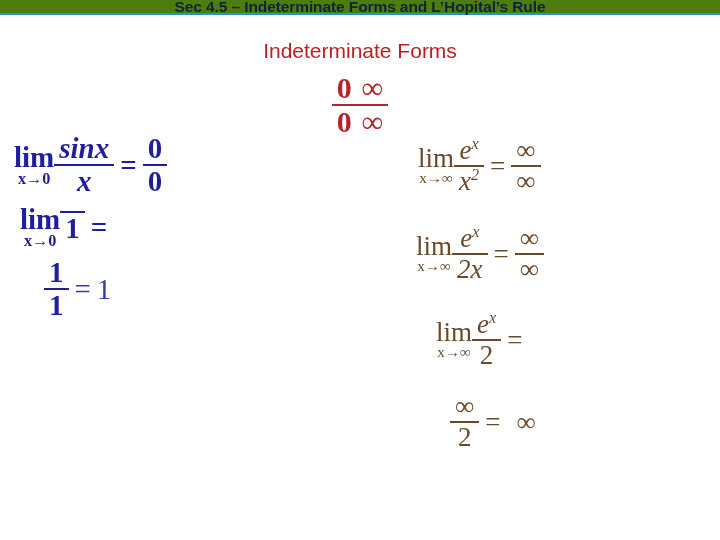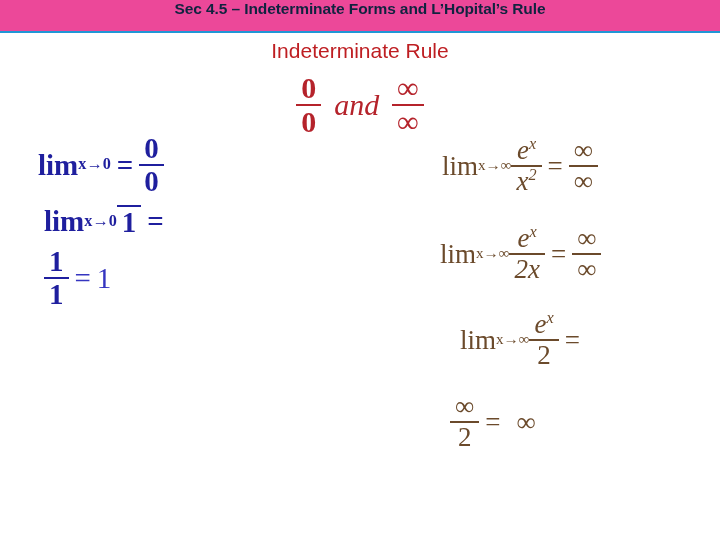--- a/index.html
+++ b/index.html
@@ -14,26 +14,26 @@
     overflow: hidden;
     position: relative;
   }
 
   
   #title-bar {
     position: absolute;
     left: 0;
     top: 0;
     width: 720px;
-    height: 33px;
-    background: #ec4899;
+    height: 15px;
+    background: #4d7c0f;
     border-bottom: 2px solid #2196D6;
     box-sizing: border-box;
     display: flex;
-    align-items: flex-start;
+    align-items: center;
     justify-content: center;
   }
   #slide-title {
     font-family: "Liberation Sans", sans-serif;
     font-weight: bold;
     font-size: 15.5px;
     color: #10233f;
     letter-spacing: -0.1px;
     white-space: nowrap;
   }
@@ -73,23 +73,23 @@
     text-align: center;
   }
   .frac .bar {
     display: block;
     width: 100%;
     height: 2px;
     background: currentColor;
   }
   .limop {
     display: inline-flex;
+    flex-direction: column;
     align-items: center;
     line-height: 1.0;
-    margin-left: 24px;
   }
   .limop .lim-main {
     font-size: 1em;
   }
   .limop .lim-sub {
     font-size: 0.56em;
     margin-top: -1px;
   }
   .eq {
     padding: 0 6px;
@@ -158,44 +158,48 @@
   #expr-inf-2 { margin-top: 22px; margin-left: 42px; }
   #expr-inf-2 .res { padding-left: 10px; }
 </style>
 </head>
 <body>
 
 <div id="title-bar">
   <div id="slide-title">Sec 4.5 – Indeterminate Forms and L’Hopital’s Rule</div>
 </div>
 
-<div id="subtitle">Indeterminate Rule</div>
+<div id="subtitle">Indeterminate Forms</div>
 
 <div id="forms-row">
   <div class="mathline">
     <span class="frac">
       <span class="num">0</span>
       <span class="bar"></span>
       <span class="den">0</span>
     </span>
-    <span class="and-word">and</span>
     <span class="frac">
       <span class="num">∞</span>
       <span class="bar"></span>
       <span class="den">∞</span>
     </span>
   </div>
 </div>
 
 <div id="left-col">
 
   <div class="mathline" id="expr-sinx">
     <span class="limop">
       <span class="lim-main">lim</span>
       <span class="lim-sub">x→0</span>
+    </span>
+    <span class="frac ital">
+      <span class="num">sinx</span>
+      <span class="bar"></span>
+      <span class="den">x</span>
     </span>
     <span class="eq">=</span>
     <span class="frac">
       <span class="num">0</span>
       <span class="bar"></span>
       <span class="den">0</span>
     </span>
   </div>
 
   <div class="mathline" id="expr-cosx">

